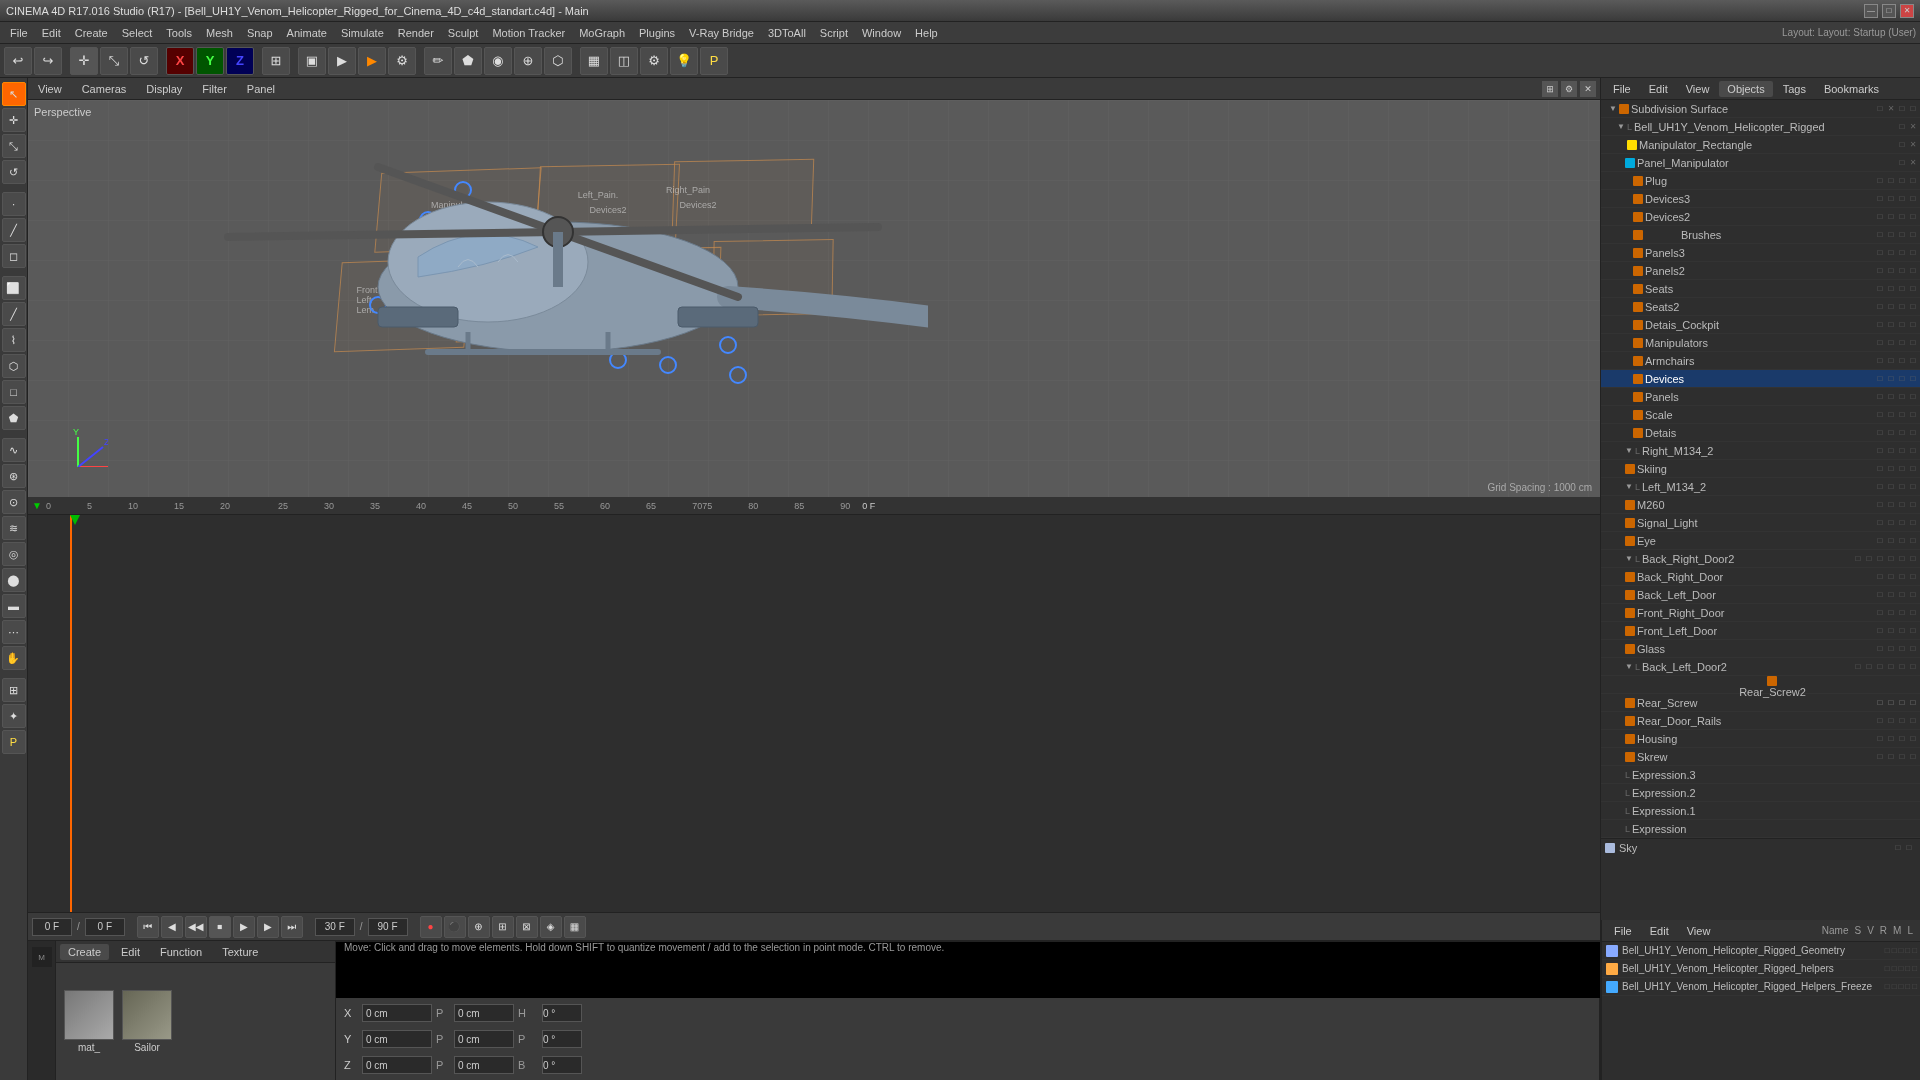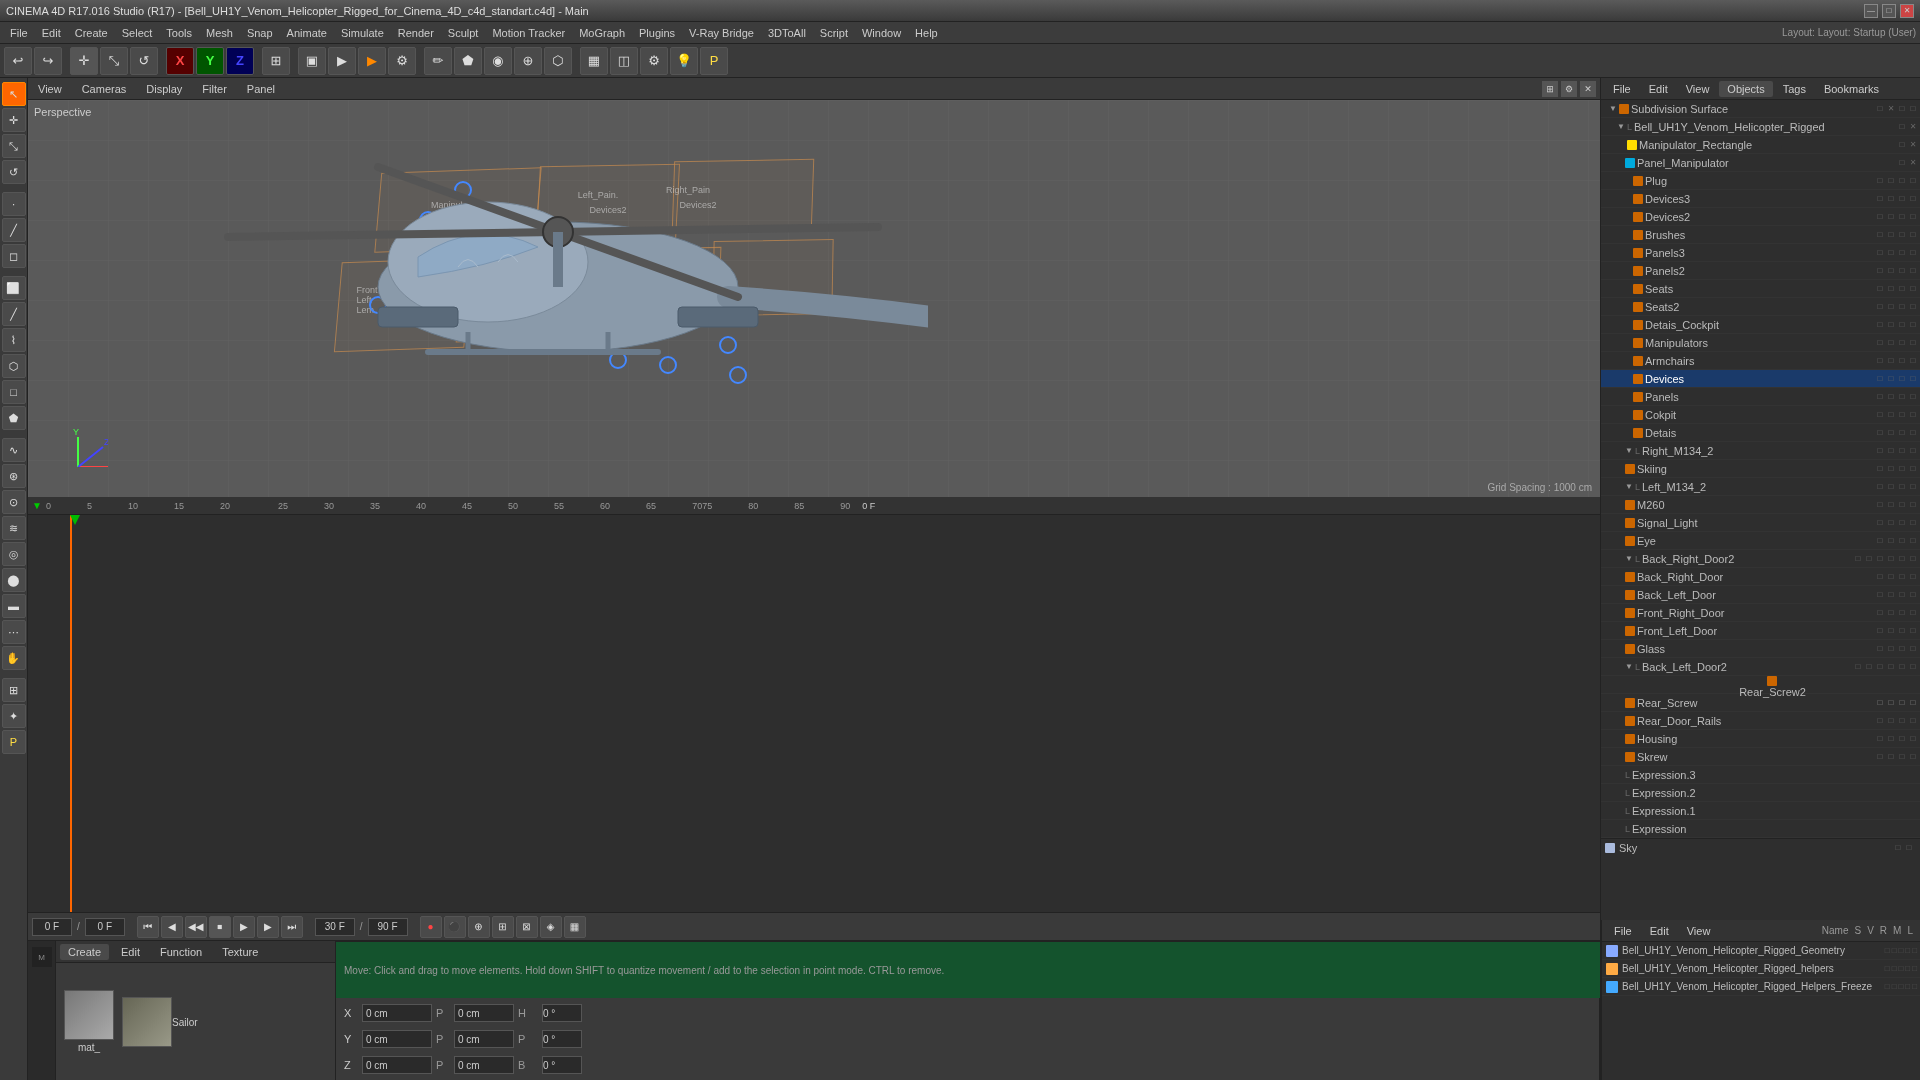--- a/index.html
+++ b/index.html
@@ -292,24 +292,23 @@
     .material-swatch {
       width: 50px; height: 50px; border: 1px solid #555;
       background: linear-gradient(135deg, #666, #888);
       cursor: pointer;
     }
     .material-label { font-size: 10px; color: #ccc; text-align: center; margin-top: 2px; }
 
     
     #status-bar {
       height: 22px;
-      background: #14532d;
+      background: #000000;
       border-top: 1px solid #222;
       display: flex;
-      align-items: center;
       padding: 0 8px;
       font-size: 10px;
       color: #999;
       flex: 1;
     }
 
     
     #coords-panel {
       flex: 1;
       background: #3a3a3a;
@@ -651,21 +650,21 @@
           <span class="mat-tab active">Create</span>
           <span class="mat-tab">Edit</span>
           <span class="mat-tab">Function</span>
           <span class="mat-tab">Texture</span>
         </div>
         <div id="material-content">
           <div style="display:flex; flex-direction:column; align-items:center; cursor:pointer;">
             <div class="material-swatch" style="background: linear-gradient(135deg, #777, #aaa);"></div>
             <div class="material-label">mat_</div>
           </div>
-          <div style="display:flex; flex-direction:row; align-items:center; cursor:pointer;">
+          <div style="display:flex; flex-direction:column; align-items:center; cursor:pointer;">
             <div class="material-swatch" style="background: linear-gradient(135deg, #665, #998);"></div>
             <div class="material-label">Sailor</div>
           </div>
         </div>
       </div>
 
       <div style="flex:1; display:flex; flex-direction:column;">
 
         <div id="status-bar">
           <span>Move: Click and drag to move elements. Hold down SHIFT to quantize movement / add to the selection in point mode. CTRL to remove.</span>
@@ -775,21 +774,21 @@
       <div class="tree-item" style="padding-left:32px;">
         <span class="tree-color-dot" style="background:#cc6600;"></span>
         <span>Devices2</span>
         <div class="tree-right-icons">
           <span class="tree-right-icon">□</span>
           <span class="tree-right-icon">□</span>
           <span class="tree-right-icon">□</span>
           <span class="tree-right-icon">□</span>
         </div>
       </div>
-      <div class="tree-item" style="padding-left:32px;">
+      <div class="tree-item" style="padding-left:32px;gap:36px;">
         <span class="tree-color-dot" style="background:#cc6600;"></span>
         <span>Brushes</span>
         <div class="tree-right-icons">
           <span class="tree-right-icon">□</span>
           <span class="tree-right-icon">□</span>
           <span class="tree-right-icon">□</span>
           <span class="tree-right-icon">□</span>
         </div>
       </div>
       <div class="tree-item" style="padding-left:32px;">
@@ -877,21 +876,21 @@
         <span>Panels</span>
         <div class="tree-right-icons">
           <span class="tree-right-icon">□</span>
           <span class="tree-right-icon">□</span>
           <span class="tree-right-icon">□</span>
           <span class="tree-right-icon">□</span>
         </div>
       </div>
       <div class="tree-item" style="padding-left:32px;">
         <span class="tree-color-dot" style="background:#cc6600;"></span>
-        <span>Cokpit</span>
+        <span>Scale</span>
         <div class="tree-right-icons">
           <span class="tree-right-icon">□</span>
           <span class="tree-right-icon">□</span>
           <span class="tree-right-icon">□</span>
           <span class="tree-right-icon">□</span>
         </div>
       </div>
       <div class="tree-item" style="padding-left:32px;">
         <span class="tree-color-dot" style="background:#cc6600;"></span>
         <span>Detais</span>

